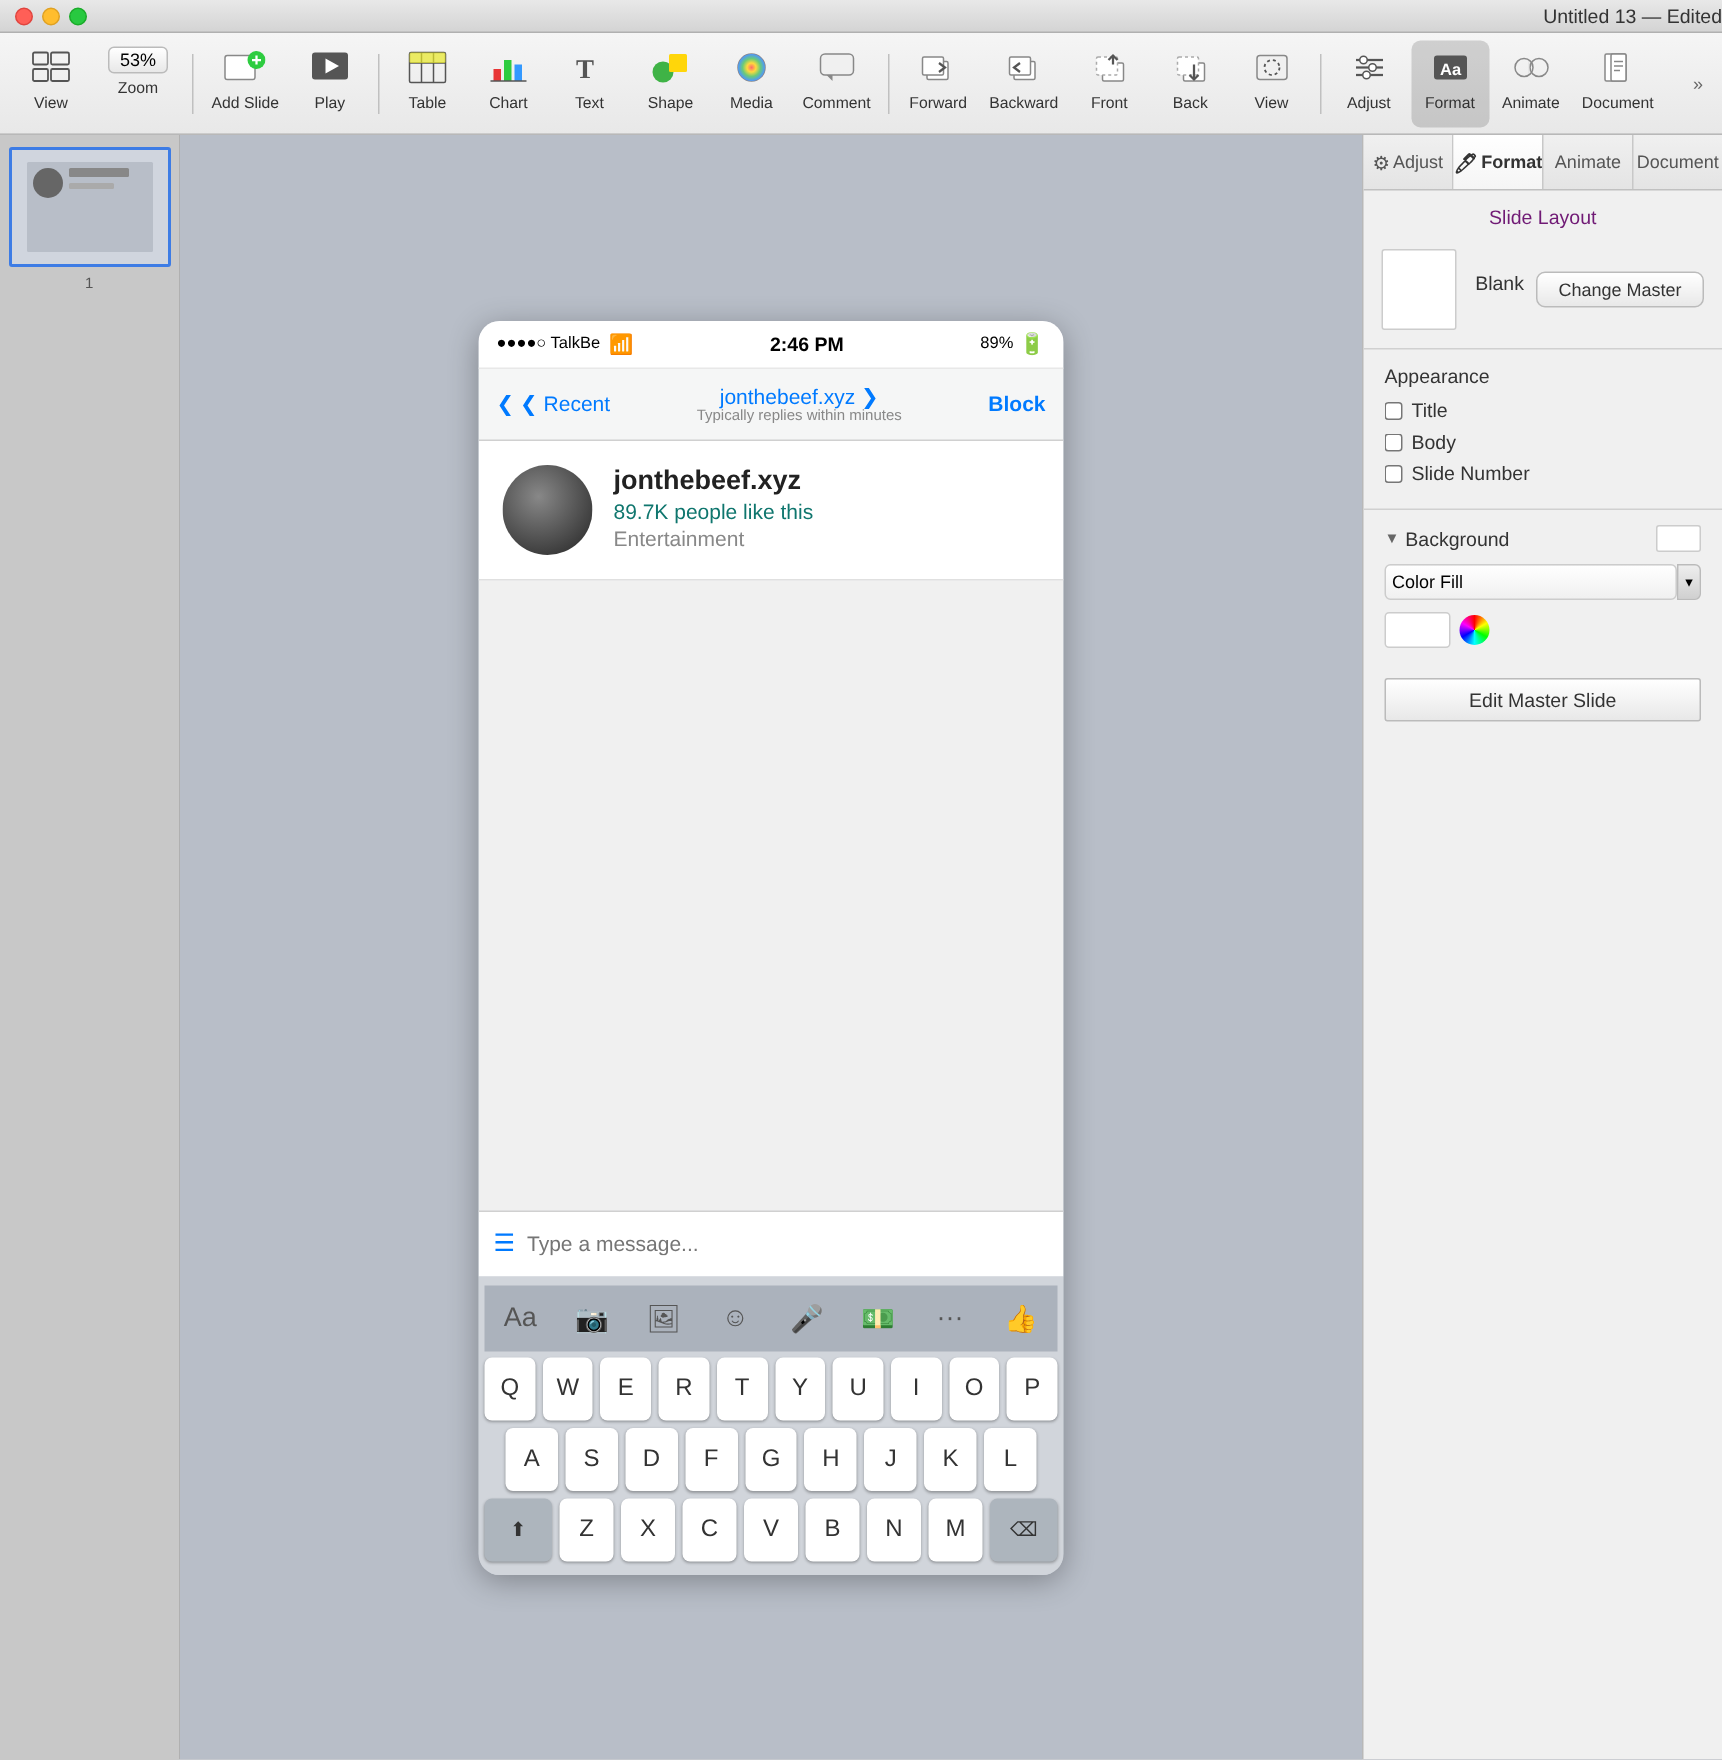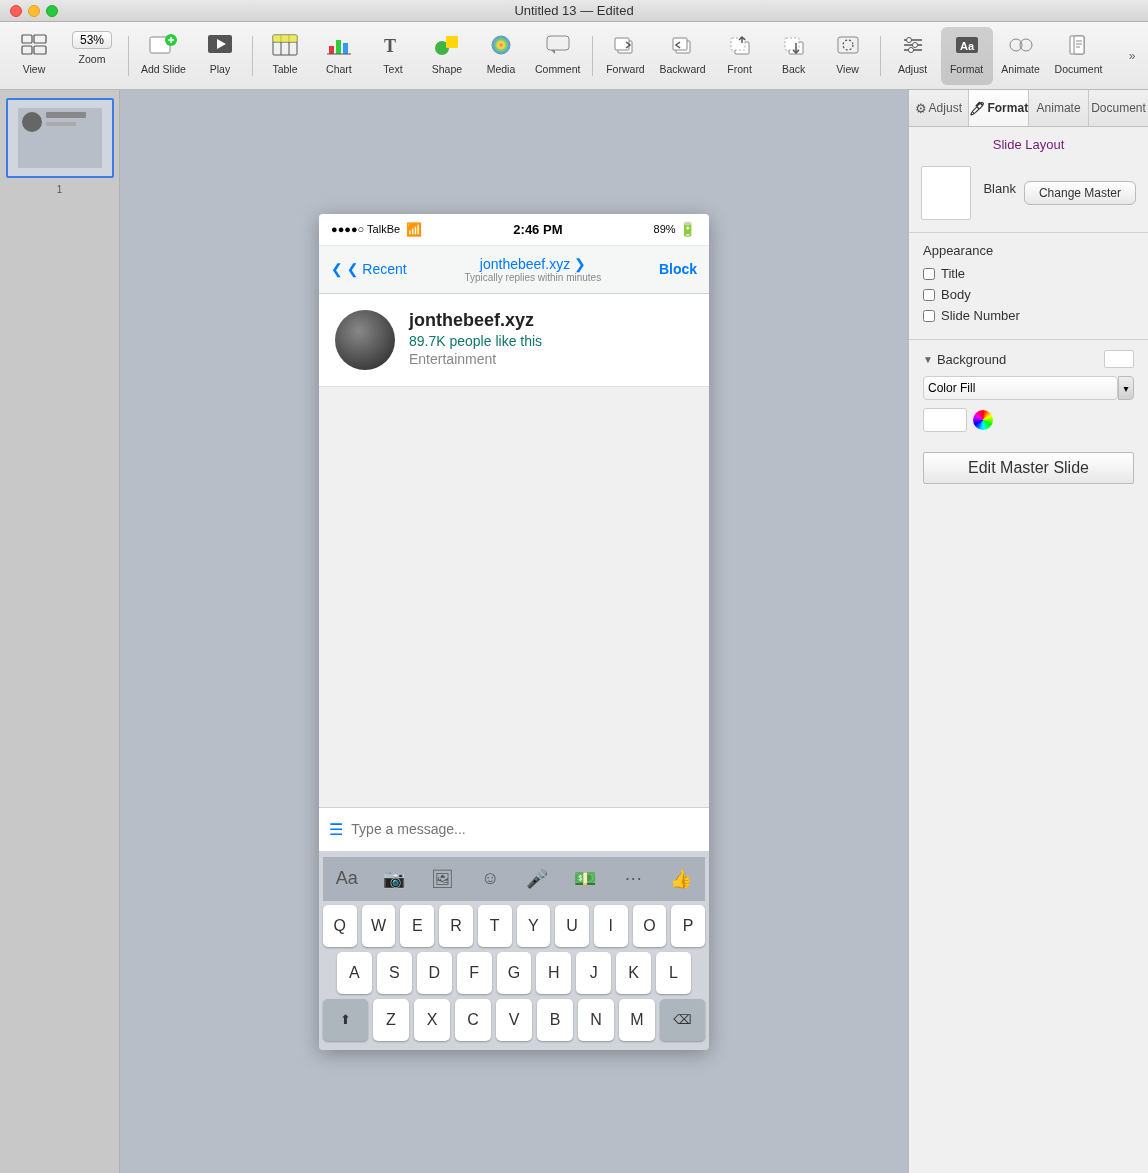--- a/index.html
+++ b/index.html
@@ -4,21 +4,21 @@
   <style>
     * { box-sizing: border-box; margin: 0; padding: 0; }
     body { font-family: -apple-system, BlinkMacSystemFont, "Helvetica Neue", Arial, sans-serif; background: #d6d6d6; width: 1148px; height: 1173px; overflow: hidden; display: flex; flex-direction: column; }
 
     
     .title-bar {
       height: 22px;
       background: linear-gradient(to bottom, #e8e8e8, #d4d4d4);
       display: flex;
       align-items: center;
-      justify-content: center;
+      justify-content: flex-end;
       position: relative;
       border-bottom: 1px solid #b0b0b0;
       flex-shrink: 0;
     }
     .title-bar-title {
       font-size: 13px;
       color: #333;
       font-weight: 500;
     }
     .traffic-lights {
@@ -143,21 +143,21 @@
       align-items: center;
       justify-content: center;
       overflow: hidden;
       position: relative;
     }
 
     
     .phone-mockup {
       width: 390px;
       background: #c8cdd6;
-      border-radius: 4px;
+      border-radius: 14px;
       overflow: hidden;
       box-shadow: 0 4px 20px rgba(0,0,0,0.3);
       position: relative;
     }
 
     
     .ios-status-bar {
       height: 32px;
       background: #fff;
       display: flex;
@@ -472,21 +472,21 @@
       background: conic-gradient(red, yellow, lime, cyan, blue, magenta, red);
       cursor: pointer;
     }
 
     
     .edit-master-btn {
       background: linear-gradient(to bottom, #fff, #e8e8e8);
       border: 1px solid #bbb;
       border-radius: 2px;
       padding: 6px 14px;
-      font-size: 16px;
+      font-size: 13px;
       color: #333;
       cursor: pointer;
       width: calc(100% - 28px);
       margin: 10px 14px;
       text-align: center;
     }
 
     .zoom-controls {
       display: flex;
       align-items: center;

